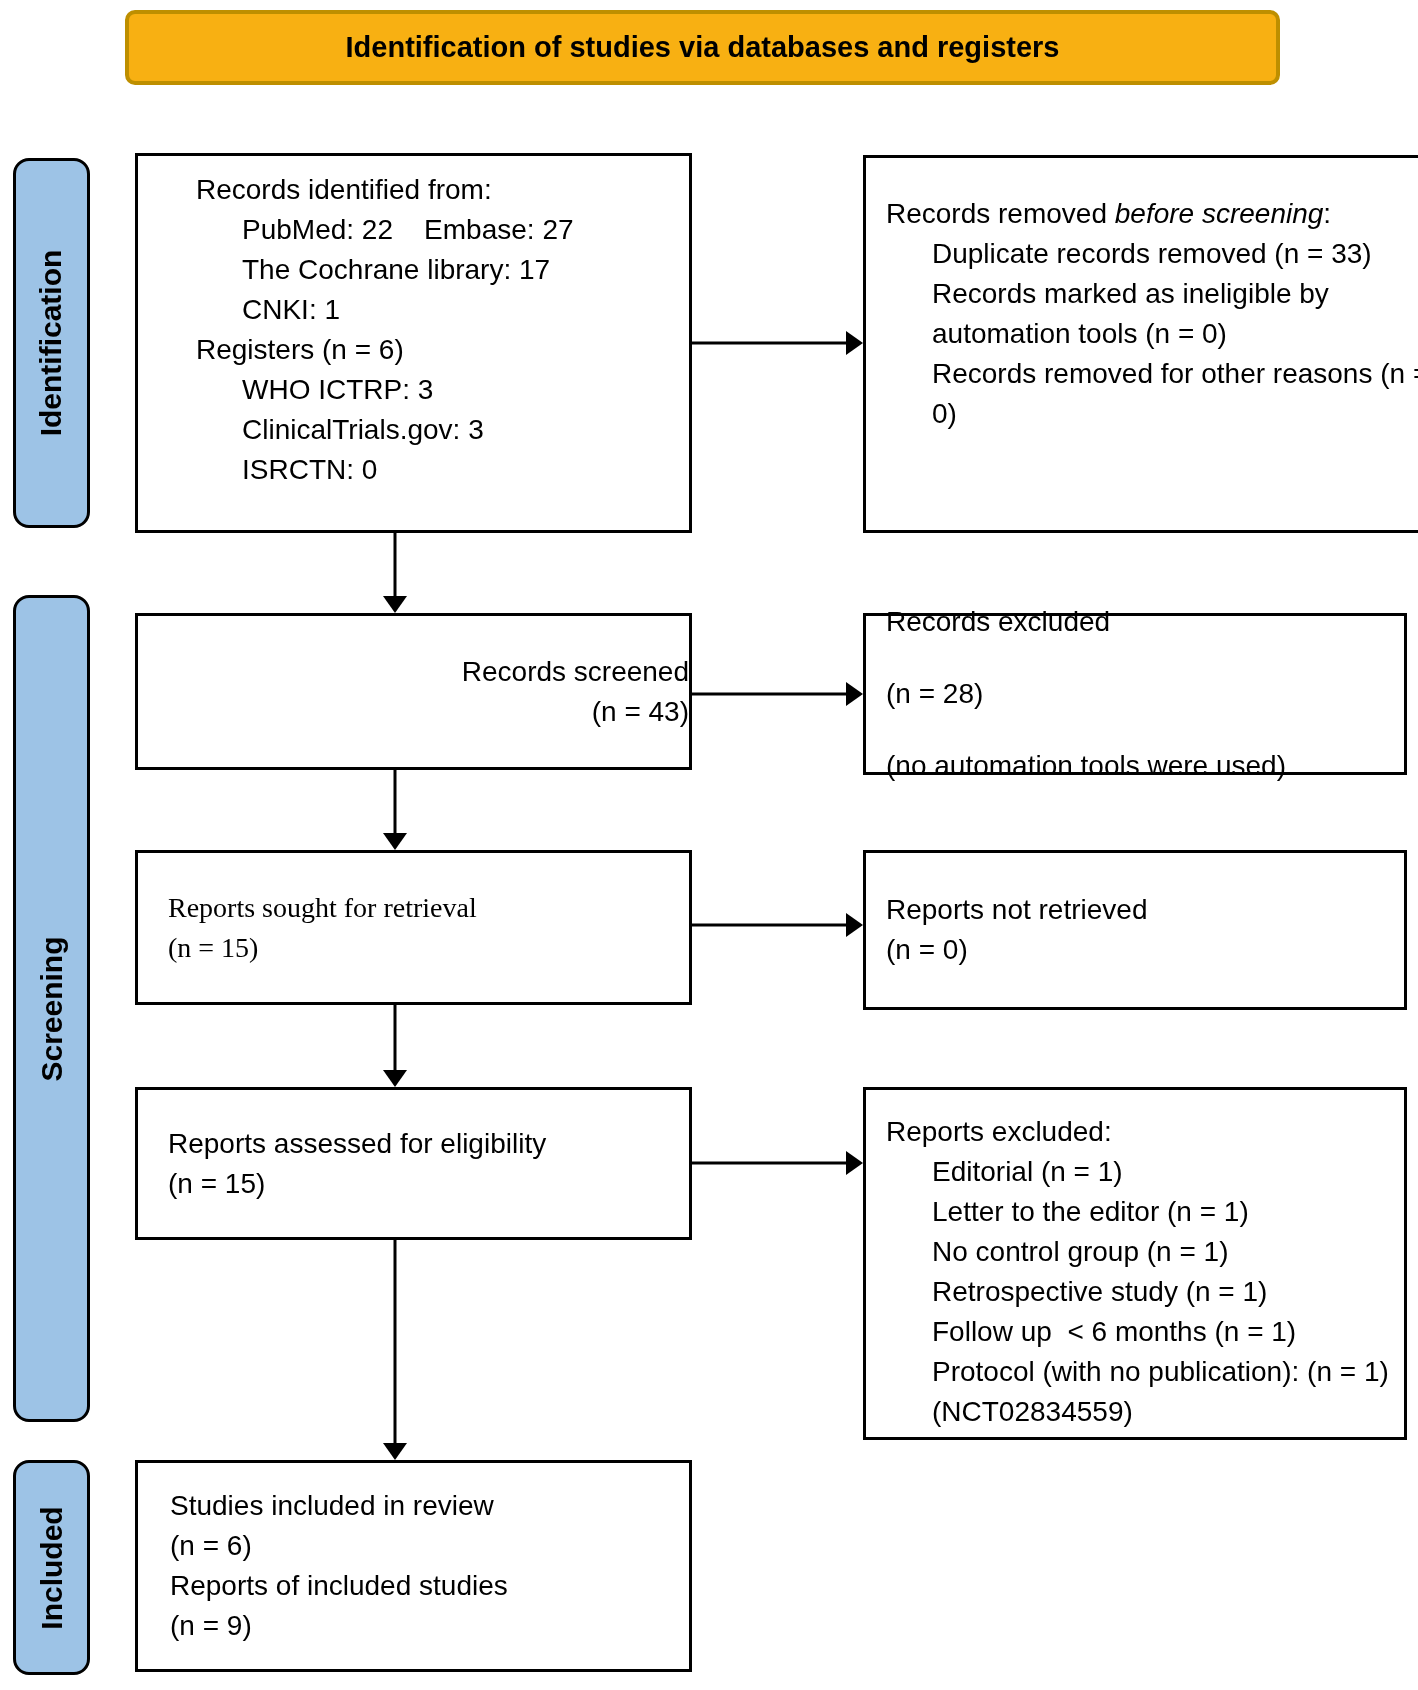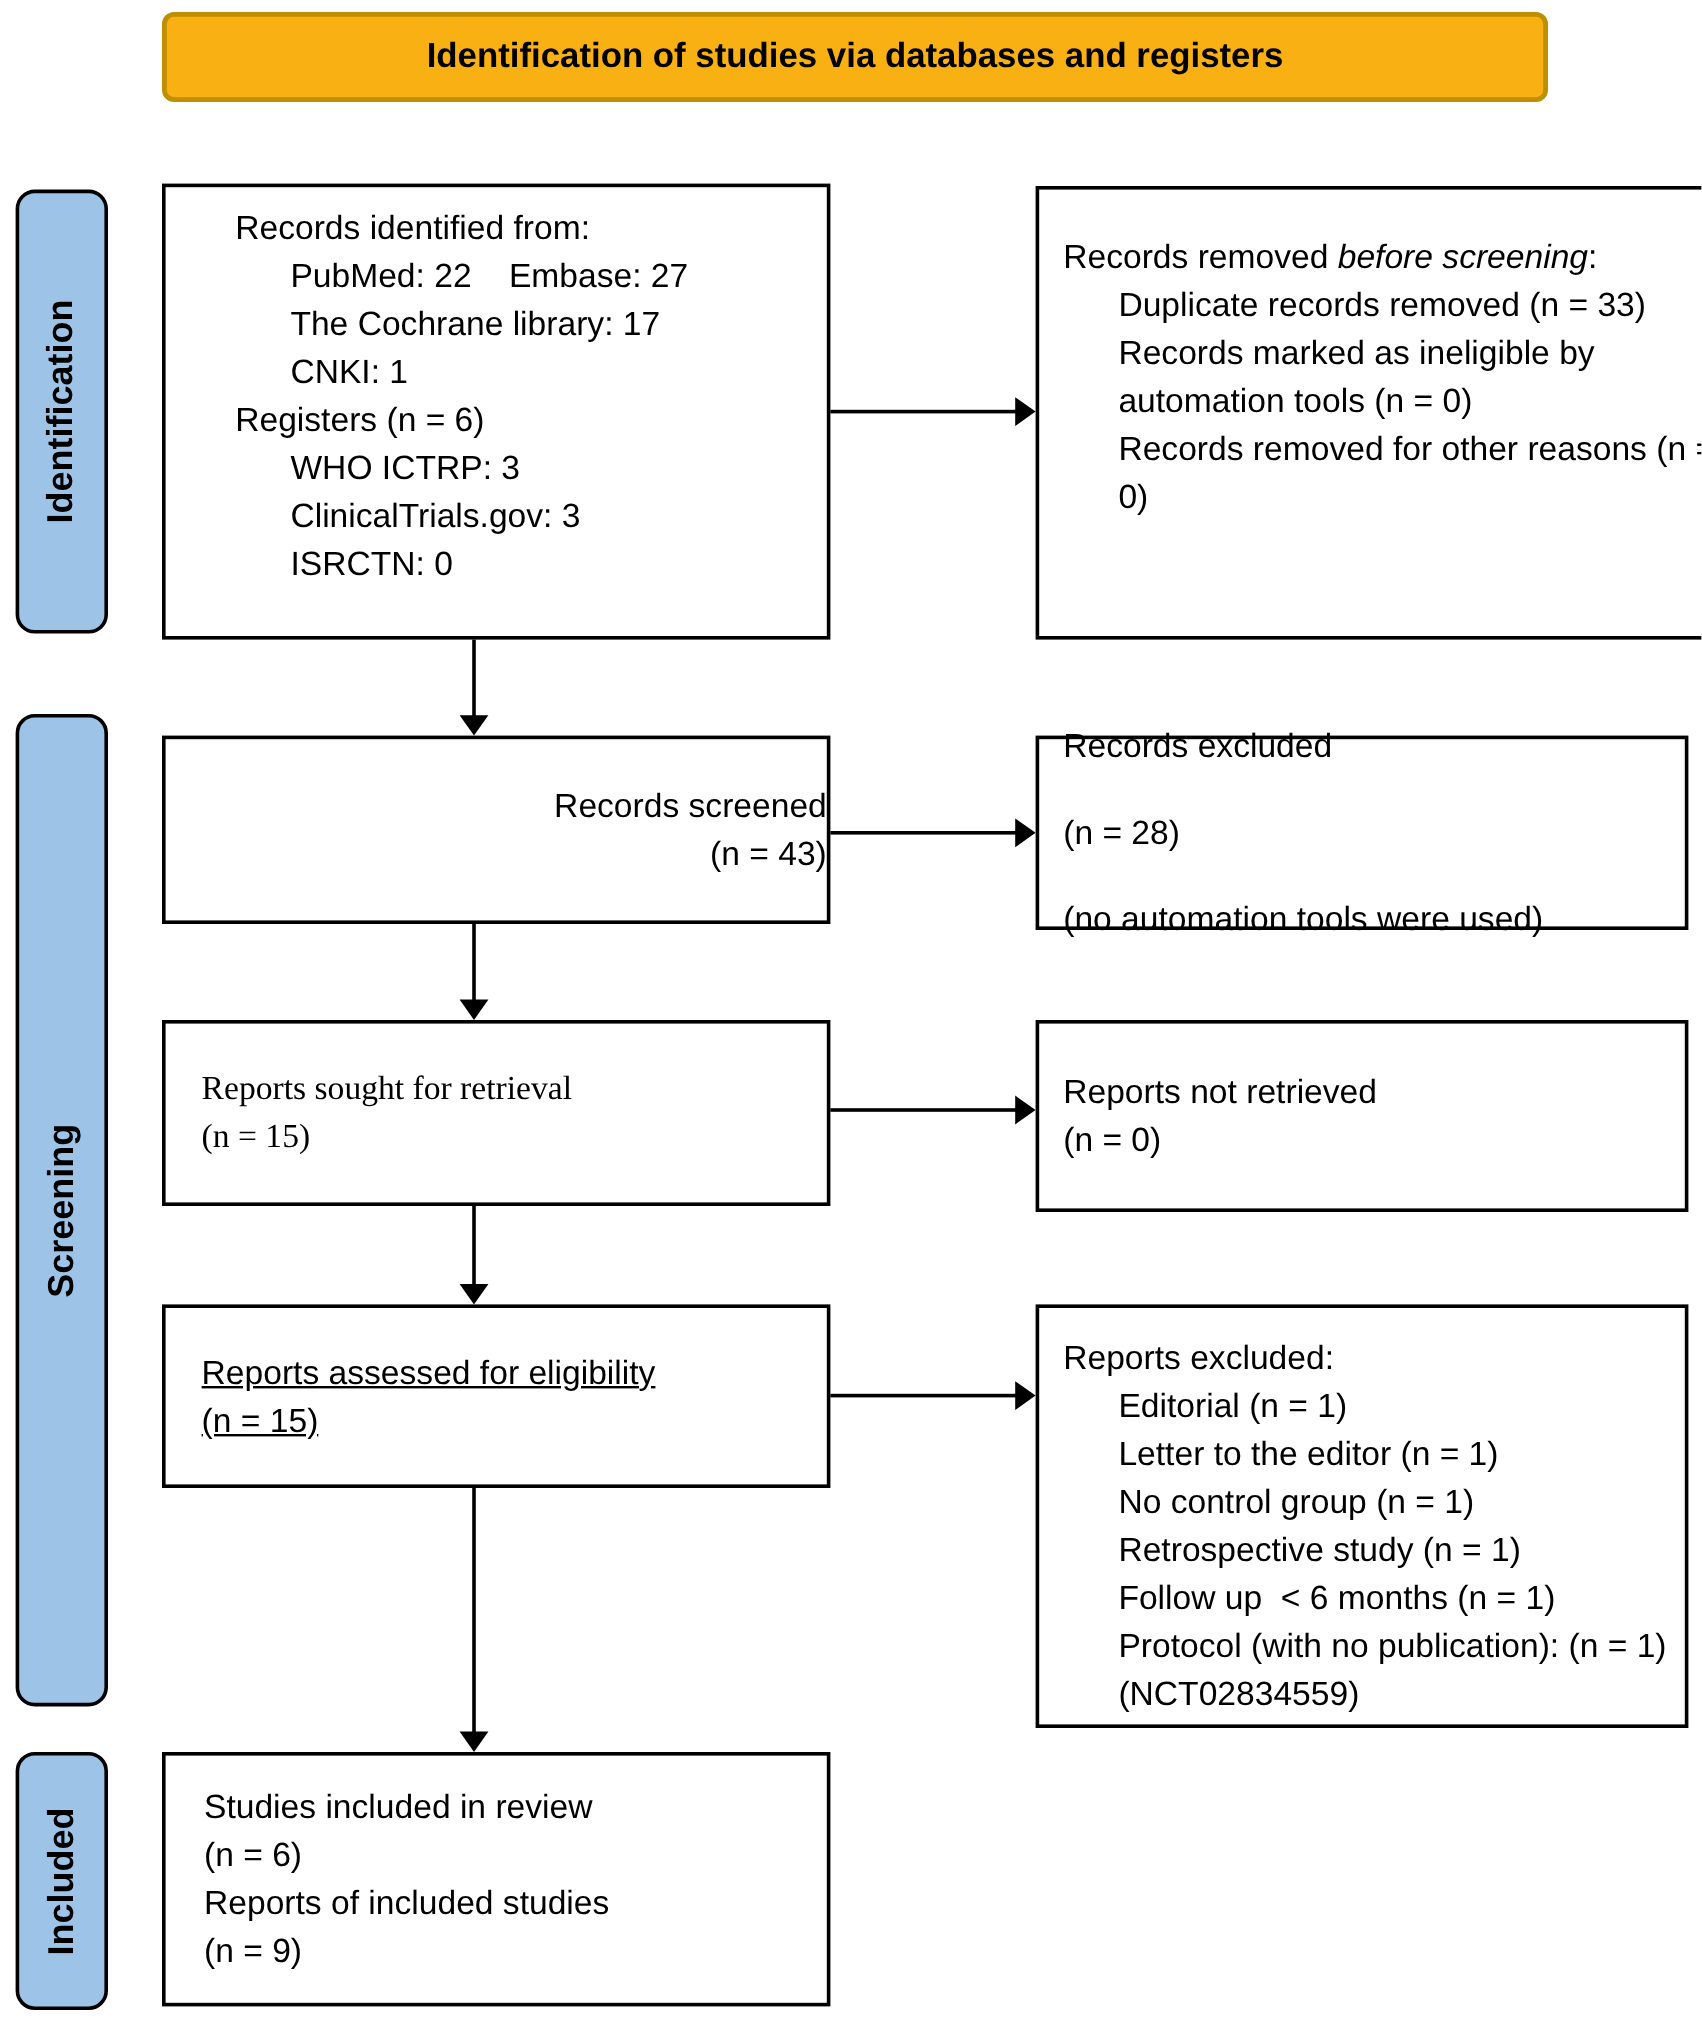--- a/index.html
+++ b/index.html
@@ -8,21 +8,21 @@
     --stage-fill:#9DC3E6;
     --box-border:#000000;
     --canvas-bg:#FFFFFF;
   }
   html,body{margin:0;padding:0;background:#fff;}
   .canvas{
     position:relative;width:1418px;height:1690px;background:var(--canvas-bg);
     font-family:"Liberation Sans","DejaVu Sans",sans-serif;color:#000;overflow:hidden;
   }
   .title-banner{
-    position:absolute;left:135px;top:10px;width:1155px;height:75px;box-sizing:border-box;
+    position:absolute;left:125px;top:10px;width:1155px;height:75px;box-sizing:border-box;
     background:var(--title-fill);border:4px solid var(--title-border);border-radius:10px;
     display:flex;align-items:center;justify-content:center;
     font-size:29px;font-weight:bold;text-align:center;
   }
   .stage{
     position:absolute;left:13px;width:77px;box-sizing:border-box;
     background:var(--stage-fill);border:3px solid #000;border-radius:16px;
     display:flex;align-items:center;justify-content:center;
   }
   .stage-text{
@@ -38,21 +38,21 @@
   }
   .box .line{white-space:pre-wrap;}
   .indent-0{padding-left:0;}
   .indent-1{padding-left:46px;}
   .centered{display:flex;flex-direction:column;justify-content:center;}
 
   
   .b-identified{left:135px;top:153px;width:557px;height:380px;padding:14px 12px 0 58px;}
   .b-screened{left:135px;top:613px;width:557px;height:157px;padding-left:30px;align-items:flex-end;}
   .b-sought{left:135px;top:850px;width:557px;height:155px;padding-left:30px;font-family:Liberation Serif, serif;}
-  .b-assessed{left:135px;top:1087px;width:557px;height:153px;padding-left:30px;text-decoration:underline;}
+  .b-assessed{left:135px;top:1087px;width:557px;height:153px;padding-left:30px;}
   .b-included{left:135px;top:1460px;width:557px;height:212px;padding-left:32px;}
 
   
   .b-removed{left:863px;top:155px;width:609px;height:378px;padding:36px 34px 0 20px;}
   .b-excluded-records{left:863px;top:613px;width:544px;height:162px;padding-left:20px;gap:32px;}
   .b-not-retrieved{left:863px;top:850px;width:544px;height:160px;padding-left:20px;}
   .b-excluded-reports{left:863px;top:1087px;width:544px;height:353px;padding:22px 10px 0 20px;}
 
   
   .varrow{position:absolute;width:24px;}

